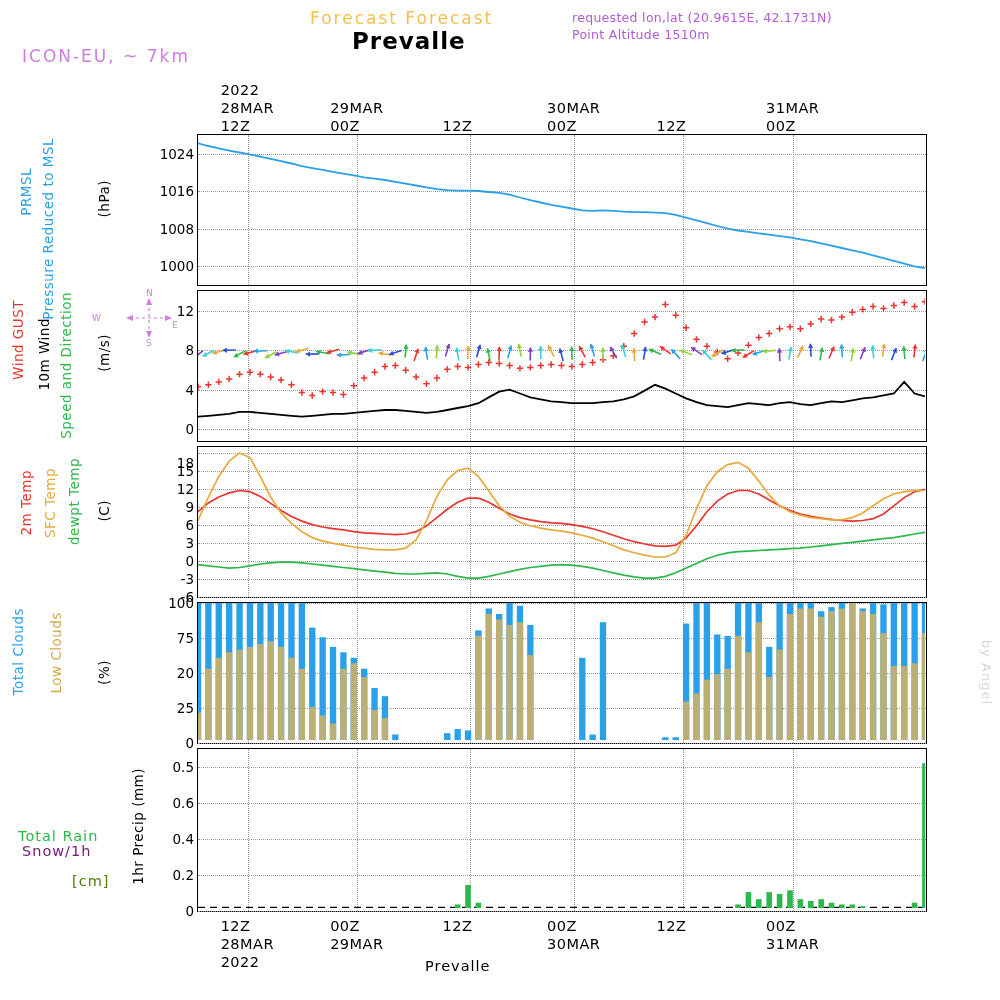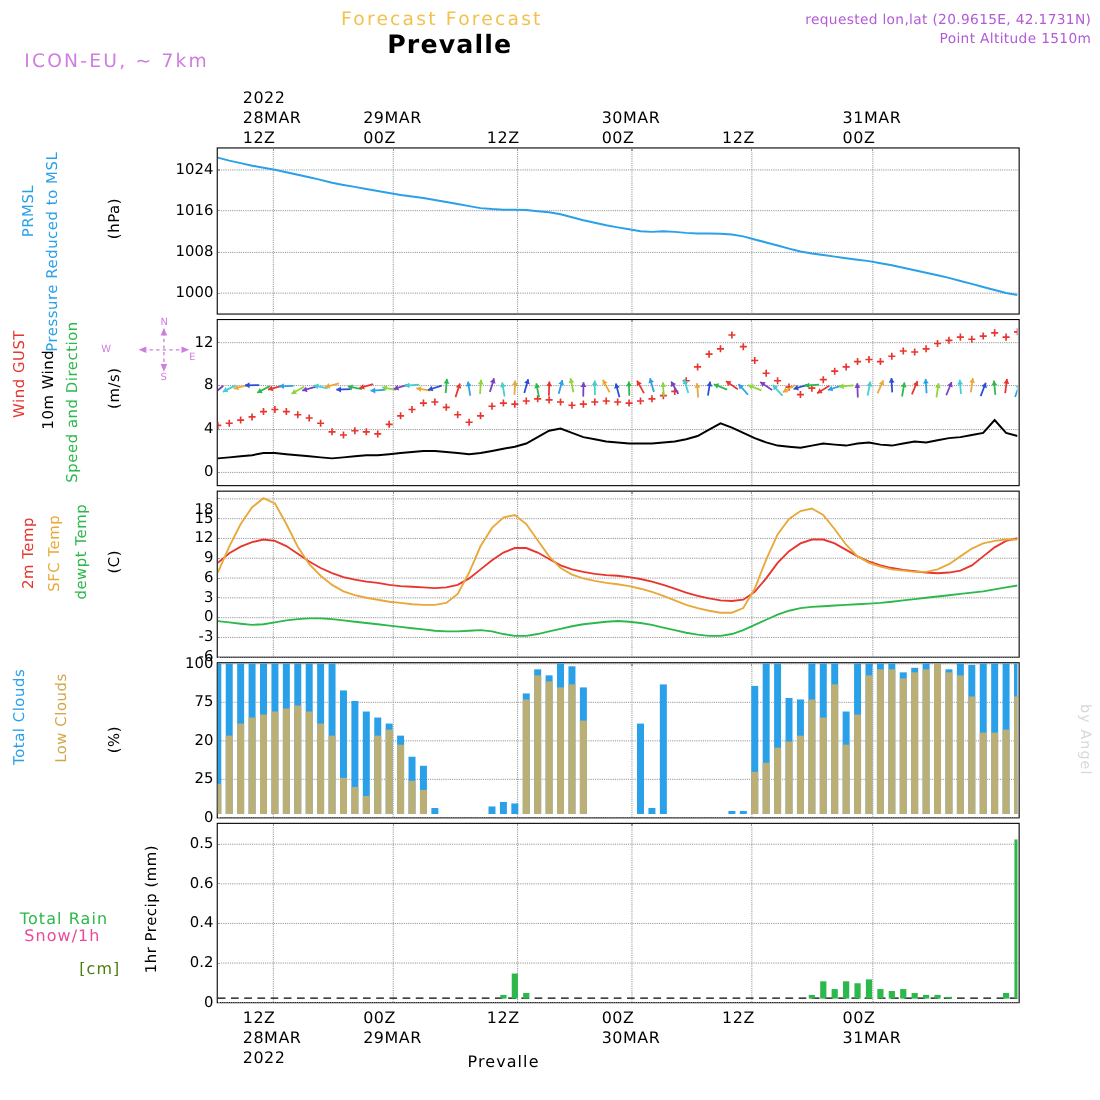--- a/index.html
+++ b/index.html
@@ -1,21 +1,21 @@
 <!DOCTYPE html>
 <html><head>
 <meta charset="utf-8">
 <style>
   html,body{margin:0;padding:0;background:#ffffff;}
   body{width:1000px;height:1000px;position:relative;font-family:"DejaVu Sans",sans-serif;overflow:hidden;}
   .abs{position:absolute;}
   #title-forecast{left:310px;top:8px;font-size:17px;color:#f2c14e;letter-spacing:2px;}
   #title-station{left:352px;top:28px;font-size:23px;font-weight:bold;color:#000;letter-spacing:1px;}
   #model-label{left:22px;top:46px;font-size:17px;color:#cf7de0;letter-spacing:2px;}
-  .meta{color:#b35ad6;font-size:12.5px;text-align:right;letter-spacing:0.3px;}
+  .meta{color:#b35ad6;font-size:12.5px;letter-spacing:0.3px;}
   #meta-box{right:8px;top:10px;width:420px;}
   #meta-box div{margin-bottom:2px;}
   #watermark{right:6px;top:640px;font-size:13px;color:#d8d8d8;writing-mode:vertical-rl;letter-spacing:1px;}
 
   .panel{position:absolute;left:197px;border:1.5px solid #000;background:#fff;box-sizing:border-box;}
   .panel .grid-v{position:absolute;top:0;bottom:0;width:0;border-left:1px dotted #9a9a9a;}
   .panel .grid-h{position:absolute;left:0;right:0;height:0;border-top:1px dotted #9a9a9a;}
   .ytick{position:absolute;right:100%;transform:translate(-4px,-50%);font-size:13.5px;color:#000;white-space:nowrap;}
 
   .axlabel{position:absolute;font-size:13.5px;writing-mode:vertical-rl;transform:rotate(180deg);white-space:nowrap;letter-spacing:0.5px;}
@@ -500,21 +500,21 @@
 <div class="axlabel" style="left:18px;top:470px;color:#e8352e;">2m Temp</div>
 <div class="axlabel" style="left:42px;top:468px;color:#e8a93a;">SFC Temp</div>
 <div class="axlabel" style="left:66px;top:458px;color:#2db84c;">dewpt Temp</div>
 <div class="axlabel" style="left:96px;top:500px;color:#000;">(C)</div>
 
 <div class="axlabel" style="left:10px;top:608px;color:#2aa0e8;">Total Clouds</div>
 <div class="axlabel" style="left:48px;top:612px;color:#d2a84a;">Low Clouds</div>
 <div class="axlabel" style="left:96px;top:660px;color:#000;">(%)</div>
 
 <div class="abs" style="left:18px;top:828px;font-size:14.5px;color:#2db84c;letter-spacing:1px;">Total  Rain</div>
-<div class="abs" style="left:22px;top:843px;font-size:14.5px;color:#ec4899;letter-spacing:1px;">Snow/1h</div>
+<div class="abs" style="left:22px;top:843px;font-size:14.5px;color:#701a75;letter-spacing:1px;">Snow/1h</div>
 <div class="abs" style="left:72px;top:873px;font-size:14.5px;color:#4d7c0f;letter-spacing:1px;">[cm]</div>
 <div class="axlabel" style="left:130px;top:768px;color:#000;">1hr Precip (mm)</div>
 
 <div class="abs" id="xlabel-bottom">Prevalle</div>
 
 <div class="abs" style="left:118px;top:292px;width:62px;height:52px;">
   <svg width="62" height="52" viewBox="0 0 62 52">
     <line x1="31" y1="10" x2="31" y2="42" stroke="#cf7de0" stroke-width="1.2" stroke-dasharray="3,3"></line>
     <line x1="12" y1="26" x2="50" y2="26" stroke="#cf7de0" stroke-width="1.2" stroke-dasharray="3,3"></line>
     <polygon points="31,6 28,13 34,13" fill="#cf7de0"></polygon>

